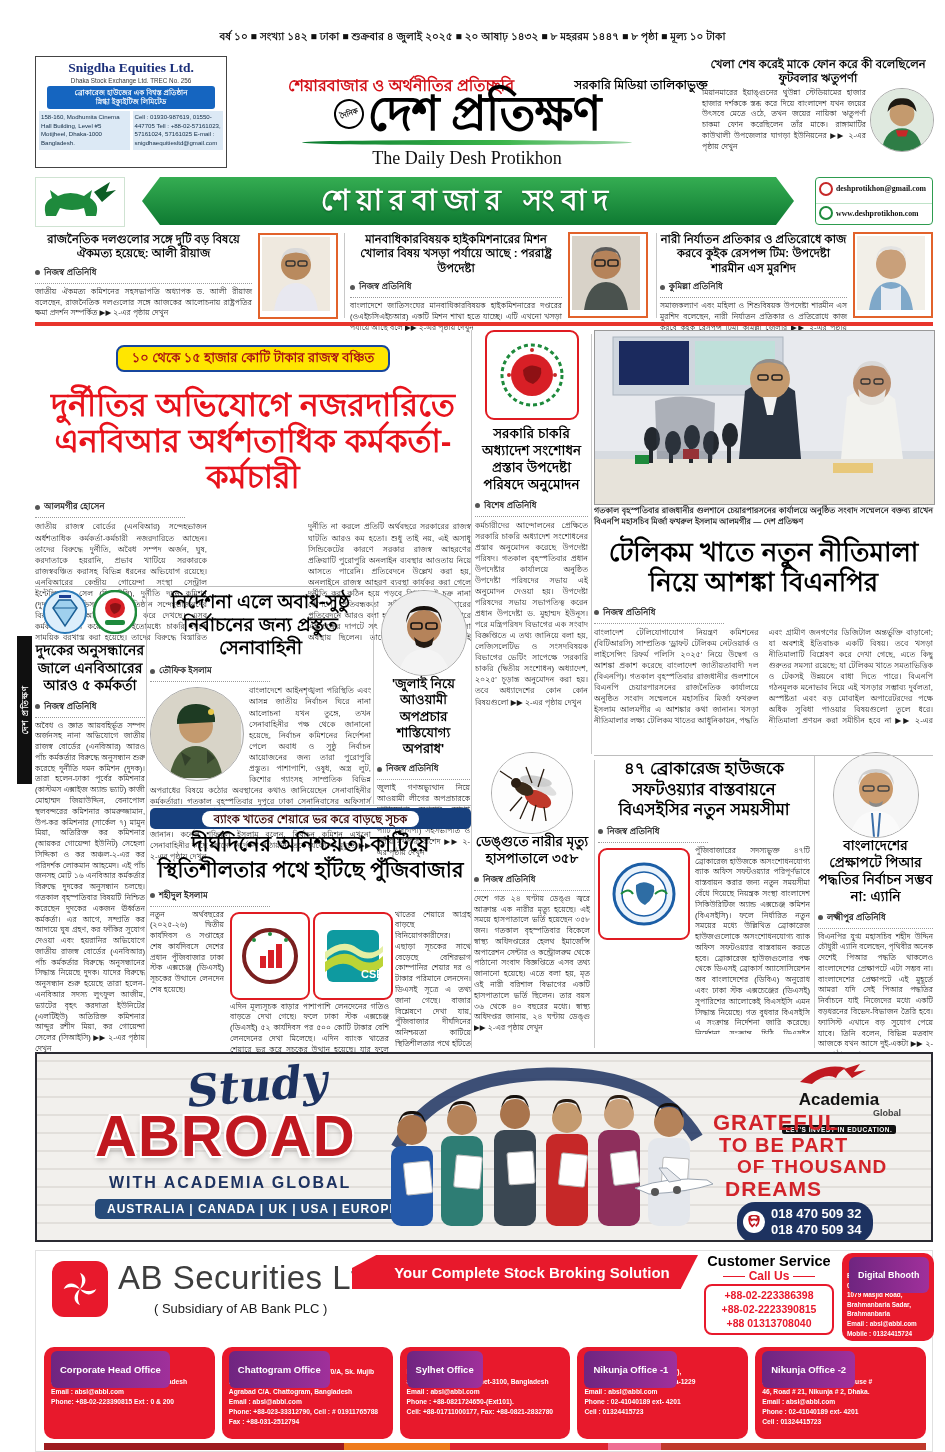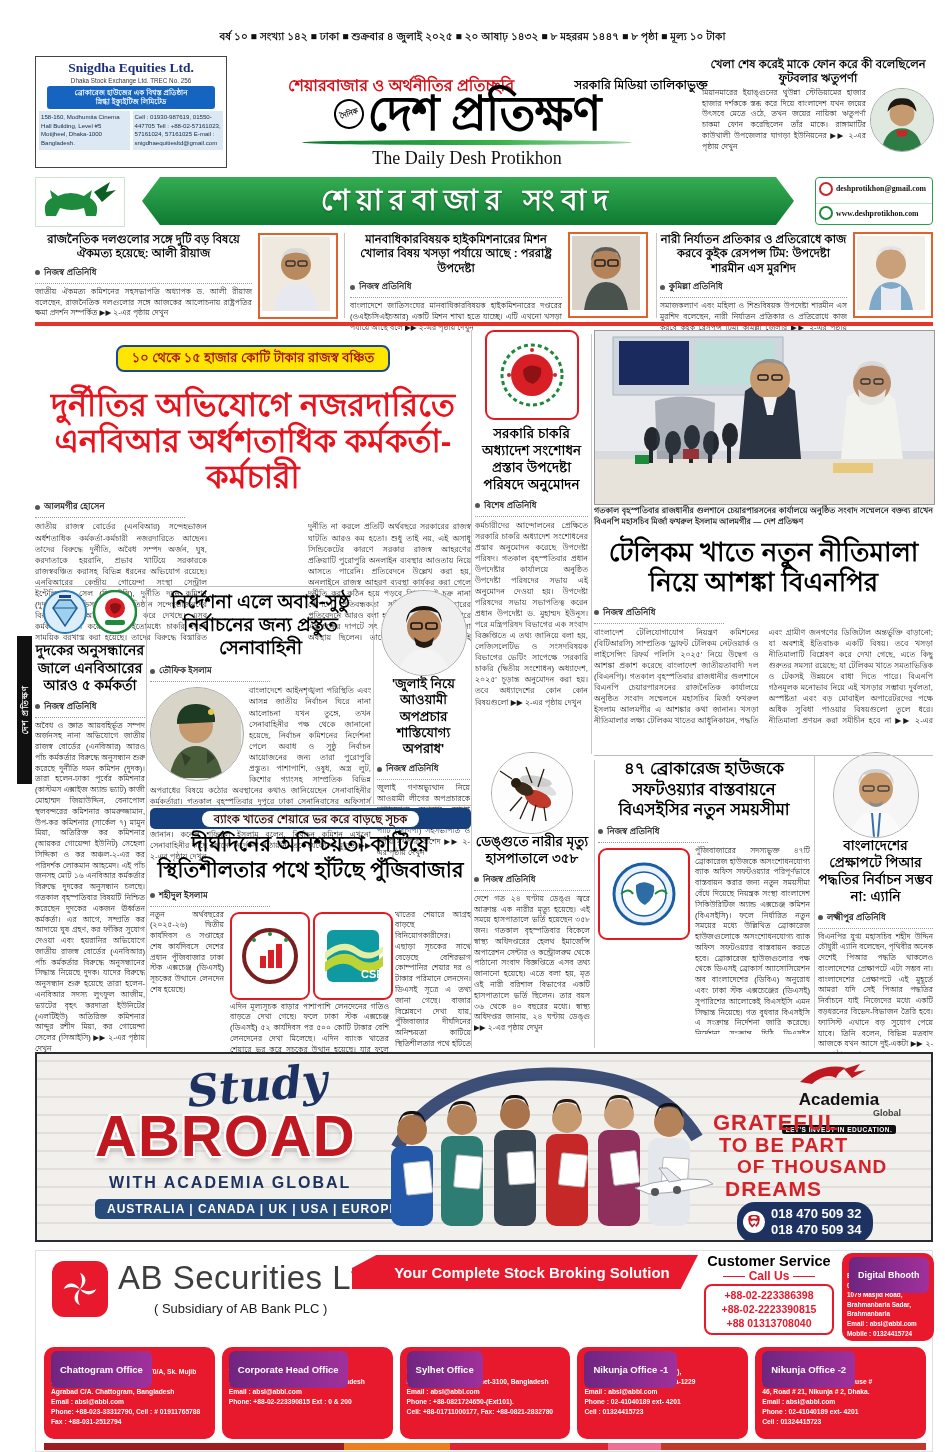--- a/index.html
+++ b/index.html
@@ -656,33 +656,33 @@
     <div id="digital" class="redcard">
       <div class="card-pill">Digital Bhooth</div>
       <div class="card-body">Bhuiyan Mansion, Level-04,
 1079 Masjid Road, Brahmanbaria Sadar,
 Brahmanbaria
 Email : absl@abbl.com
 Mobile : 01324415724</div>
     </div>
     <div id="offices">
       <div class="redcard">
+        <div class="card-pill">Corporate Head Office</div>
+        <div class="card-body">WW Tower, (Level-6)
+68, Motijheel C/A, Dhaka-1000, Bangladesh
+Email : absl@abbl.com
+Phone: +88-02-223390815 Ext : 0 &amp; 200</div>
+      </div>
+      <div class="redcard">
         <div class="card-pill">Chattogram Office</div>
         <div class="card-body">Agrabad Centre, (2nd Floor) 2470/A, Sk. Mujib Road
 Agrabad C/A. Chattogram, Bangladesh
 Email : absl@abbl.com
 Phone: +88-023-33312790, Cell : # 01911765788
 Fax : +88-031-2512794</div>
-      </div>
-      <div class="redcard">
-        <div class="card-pill">Corporate Head Office</div>
-        <div class="card-body">WW Tower, (Level-6)
-68, Motijheel C/A, Dhaka-1000, Bangladesh
-Email : absl@abbl.com
-Phone: +88-02-223390815 Ext : 0 &amp; 200</div>
       </div>
       <div class="redcard">
         <div class="card-pill">Sylhet Office</div>
         <div class="card-body">Firoz Centre (4th Floor)
 891/Ka, Chowhatta, Sylhet-3100, Bangladesh
 Email : absl@abbl.com
 Phone : +88-0821724650-(Ext101).
 Cell: +88-01711000177, Fax: +88-0821-2832780</div>
       </div>
       <div class="redcard">

